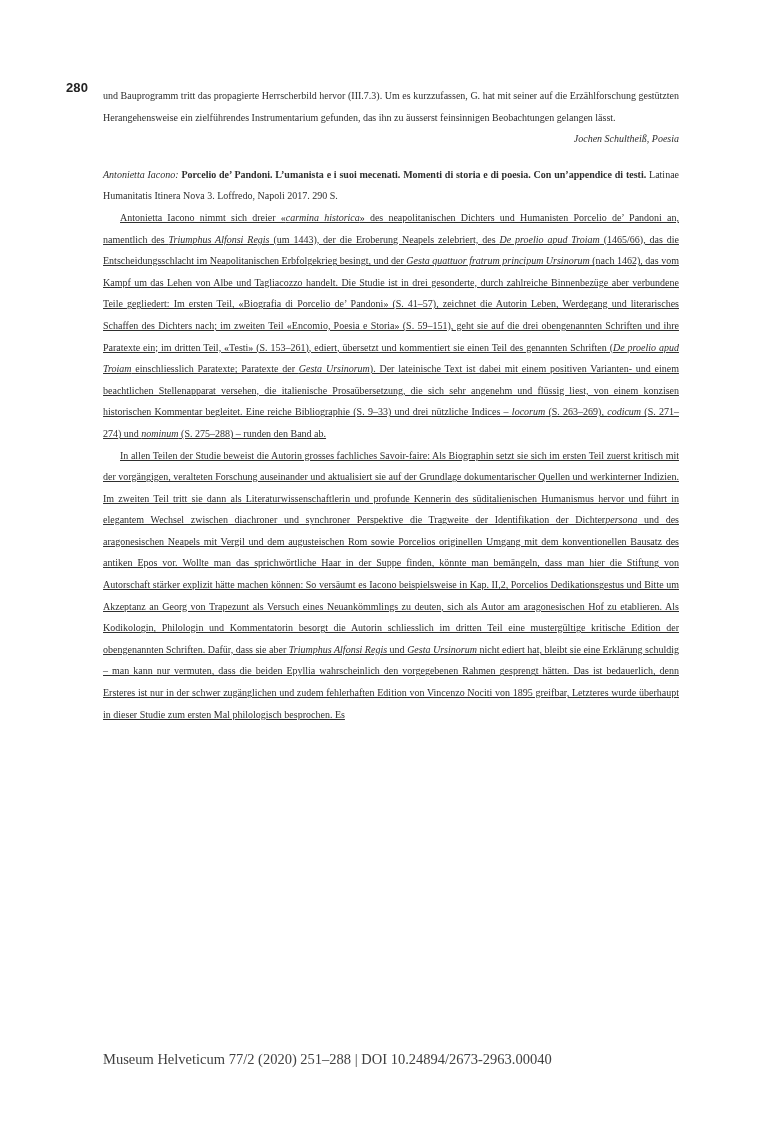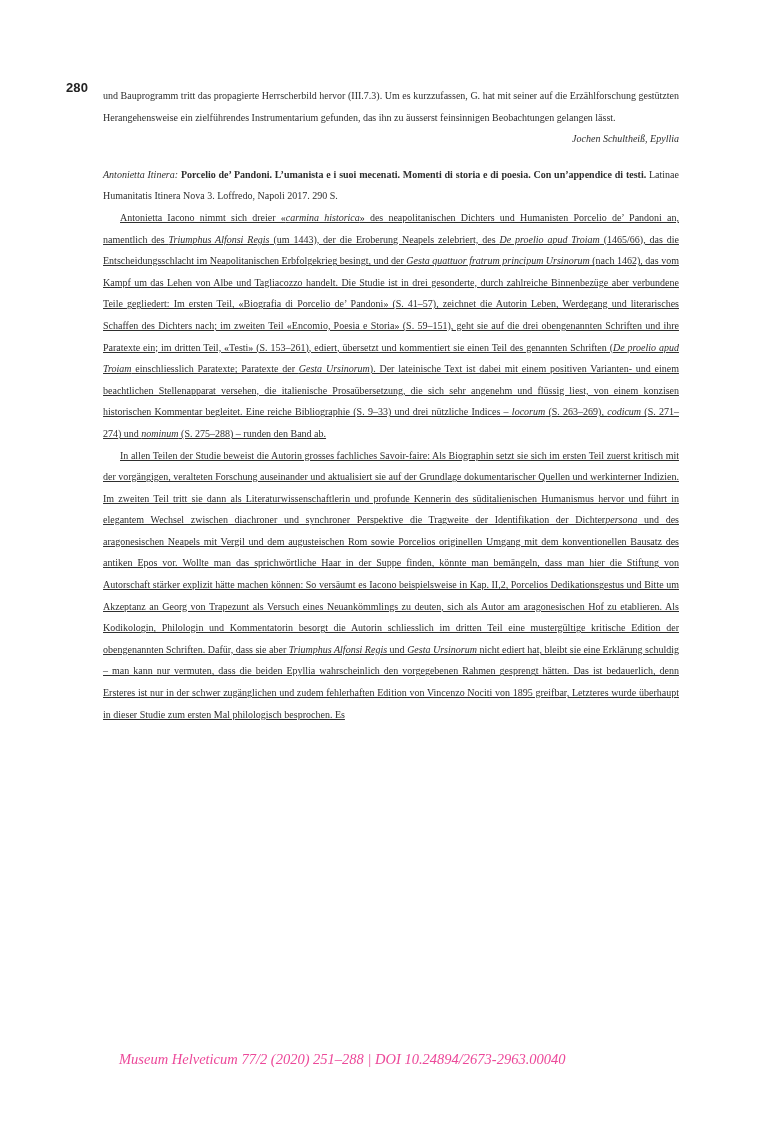--- a/index.html
+++ b/index.html
@@ -69,41 +69,40 @@
   .block.review-heading {
     margin-top: 14px;
   }
   .body-text .italic { font-style: italic; }
   .body-text .bold   { font-weight: 700; }
   .body-text .normal { font-style: normal; font-weight: 400; }
 
   
   .page-footer {
     position: absolute;
-    left: 119px;
+    left: 103px;
     top: 1051px;
     font-family: "Liberation Serif", "DejaVu Serif", serif;
     font-size: 14.5px;
-    color: #ec4899;
-    font-style: italic;
+    color: #404040;
   }
 </style>
 </head>
 <body>
 
 <div class="page">
 
   <header class="page-header">
     <span class="page-num">280</span>
   </header>
 
   <main class="body-text">
       <p class="block paragraph"><span class="normal">und Bauprogramm tritt das propagierte Herrscherbild hervor (III.7.3). Um es kurzzufassen, G. hat mit seiner auf die Erzählforschung gestützten Herangehensweise ein zielführendes Instrumentarium gefunden, das ihn zu äusserst feinsinnigen Beobachtungen gelangen lässt.</span></p>
-      <p class="block signature"><span class="italic">Jochen Schultheiß, Epyllia</span></p>
-      <p class="block review-heading"><span class="italic">Antonietta Itinera: </span><span class="bold">Porcelio de’ Pandoni. L’umanista e i suoi mecenati. Momenti di storia e di poesia. Con un’appendice di testi. </span><span class="normal">Latinae Humanitatis Itinera Nova 3. Loffredo, Napoli 2017. 290 S.</span></p>
+      <p class="block signature"><span class="italic">Jochen Schultheiß, Poesia</span></p>
+      <p class="block review-heading"><span class="italic">Antonietta Iacono: </span><span class="bold">Porcelio de’ Pandoni. L’umanista e i suoi mecenati. Momenti di storia e di poesia. Con un’appendice di testi. </span><span class="normal">Latinae Humanitatis Itinera Nova 3. Loffredo, Napoli 2017. 290 S.</span></p>
       <p class="block paragraph indent"><span class="normal">Antonietta Iacono nimmt sich dreier «</span><span class="italic">carmina historica</span><span class="normal">» des neapolitanischen Dichters und Humanisten Porcelio de’ Pandoni an, namentlich des </span><span class="italic">Triumphus Alfonsi Regis</span><span class="normal"> (um 1443), der die Eroberung Neapels zelebriert, des </span><span class="italic">De proelio apud Troiam</span><span class="normal"> (1465/66), das die Entscheidungsschlacht im Neapolitanischen Erbfolgekrieg besingt, und der </span><span class="italic">Gesta quattuor fratrum principum Ursinorum</span><span class="normal"> (nach 1462), das vom Kampf um das Lehen von Albe und Tagliacozzo handelt. Die Studie ist in drei gesonderte, durch zahlreiche Binnenbezüge aber verbundene Teile gegliedert: Im ersten Teil, «Biografia di Porcelio de’ Pandoni» (S. 41–57), zeichnet die Autorin Leben, Werdegang und literarisches Schaffen des Dichters nach; im zweiten Teil «Encomio, Poesia e Storia» (S. 59–151), geht sie auf die drei obengenannten Schriften und ihre Paratexte ein; im dritten Teil, «Testi» (S. 153–261), ediert, übersetzt und kommentiert sie einen Teil des genannten Schriften (</span><span class="italic">De proelio apud Troiam</span><span class="normal"> einschliesslich Paratexte; Paratexte der </span><span class="italic">Gesta Ursinorum</span><span class="normal">). Der lateinische Text ist dabei mit einem positiven Varianten- und einem beachtlichen Stellenapparat versehen, die italienische Prosaübersetzung, die sich sehr angenehm und flüssig liest, von einem konzisen historischen Kommentar begleitet. Eine reiche Bibliographie (S. 9–33) und drei nützliche Indices – </span><span class="italic">locorum</span><span class="normal"> (S. 263–269), </span><span class="italic">codicum</span><span class="normal"> (S. 271–274) und </span><span class="italic">nominum</span><span class="normal"> (S. 275–288) – runden den Band ab.</span></p>
       <p class="block paragraph indent"><span class="normal">In allen Teilen der Studie beweist die Autorin grosses fachliches Savoir-faire: Als Biographin setzt sie sich im ersten Teil zuerst kritisch mit der vorgängigen, veralteten Forschung auseinander und aktualisiert sie auf der Grundlage dokumentarischer Quellen und werkinterner Indizien. Im zweiten Teil tritt sie dann als Literaturwissenschaftlerin und profunde Kennerin des süditalienischen Humanismus hervor und führt in elegantem Wechsel zwischen diachroner und synchroner Perspektive die Tragweite der Identifikation der Dichter</span><span class="italic">persona</span><span class="normal"> und des aragonesischen Neapels mit Vergil und dem augusteischen Rom sowie Porcelios originellen Umgang mit dem konventionellen Bausatz des antiken Epos vor. Wollte man das sprichwörtliche Haar in der Suppe finden, könnte man bemängeln, dass man hier die Stiftung von Autorschaft stärker explizit hätte machen können: So versäumt es Iacono beispielsweise in Kap. II,2, Porcelios Dedikationsgestus und Bitte um Akzeptanz an Georg von Trapezunt als Versuch eines Neuankömmlings zu deuten, sich als Autor am aragonesischen Hof zu etablieren. Als Kodikologin, Philologin und Kommentatorin besorgt die Autorin schliesslich im dritten Teil eine mustergültige kritische Edition der obengenannten Schriften. Dafür, dass sie aber </span><span class="italic">Triumphus Alfonsi Regis</span><span class="normal"> und </span><span class="italic">Gesta Ursinorum</span><span class="normal"> nicht ediert hat, bleibt sie eine Erklärung schuldig – man kann nur vermuten, dass die beiden Epyllia wahrscheinlich den vorgegebenen Rahmen gesprengt hätten. Das ist bedauerlich, denn Ersteres ist nur in der schwer zugänglichen und zudem fehlerhaften Edition von Vincenzo Nociti von 1895 greifbar, Letzteres wurde überhaupt in dieser Studie zum ersten Mal philologisch besprochen. Es</span></p>
     </main>
 
   <footer class="page-footer">
     <span>Museum Helveticum 77/2 (2020) 251–288 | DOI 10.24894/2673-2963.00040</span>
   </footer>
 
 </div>
 

